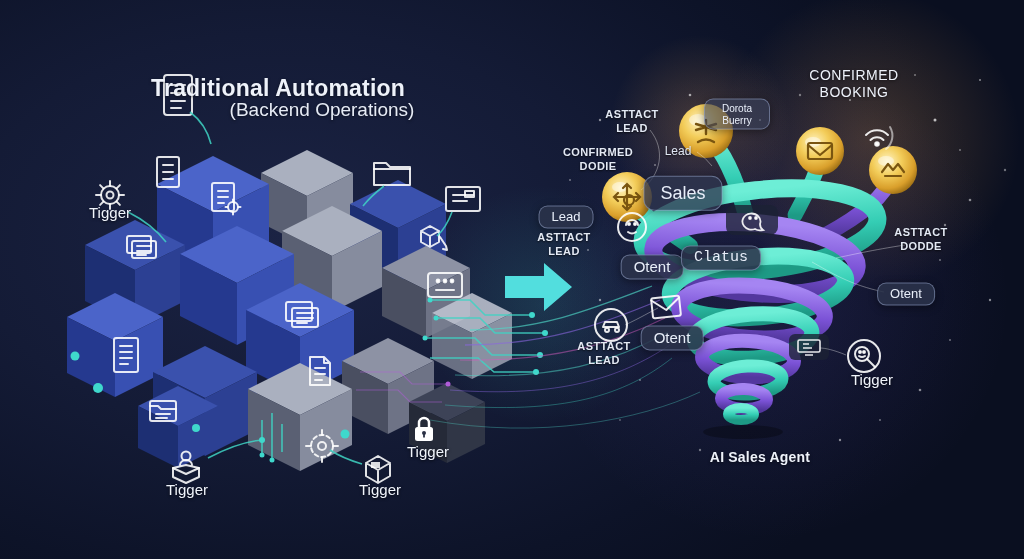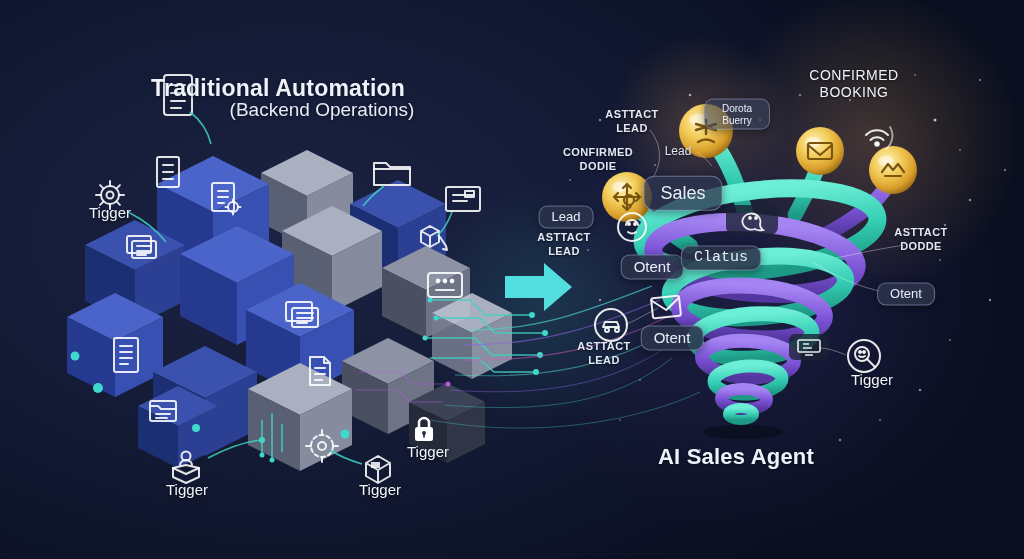--- a/index.html
+++ b/index.html
@@ -435,21 +435,21 @@
 <div class="lbl title-main" style="left:278px;top:88px;">Traditional Automation</div>
 <div class="lbl title-sub" style="left:277px;top:110px;">(Backend Operations)</div>
 
 <div class="lbl tigger" style="left:110px;top:213px;">Tigger</div>
 <div class="lbl tigger" style="left:187px;top:490px;">Tigger</div>
 <div class="lbl tigger" style="left:380px;top:490px;">Tigger</div>
 <div class="lbl tigger" style="left:428px;top:452px;">Tigger</div>
 
 <div class="lbl heading-sm" style="left:815px;top:84px;">CONFIRMED
 BOOKING</div>
-<div class="lbl title-main" style="left:736px;top:457px;font-size:22px;">AI Sales Agent</div>
+<div class="lbl title-main" style="left:760px;top:457px;font-size:14px;">AI Sales Agent</div>
 
 <div class="pill pill-xs" style="left:737px;top:114px;">Dorota
 Buerry</div>
 <div class="pill pill-lg" style="left:683px;top:193px;">Sales</div>
 <div class="pill pill-sm" style="left:566px;top:217px;">Lead</div>
 <div class="pill pill-md" style="left:652px;top:267px;">Otent</div>
 <div class="pill pill-md" style="left:721px;top:258px;font-family:Liberation Mono, monospace;">Clatus</div>
 <div class="pill pill-md" style="left:672px;top:338px;">Otent</div>
 <div class="pill pill-sm" style="left:906px;top:294px;">Otent</div>
 

